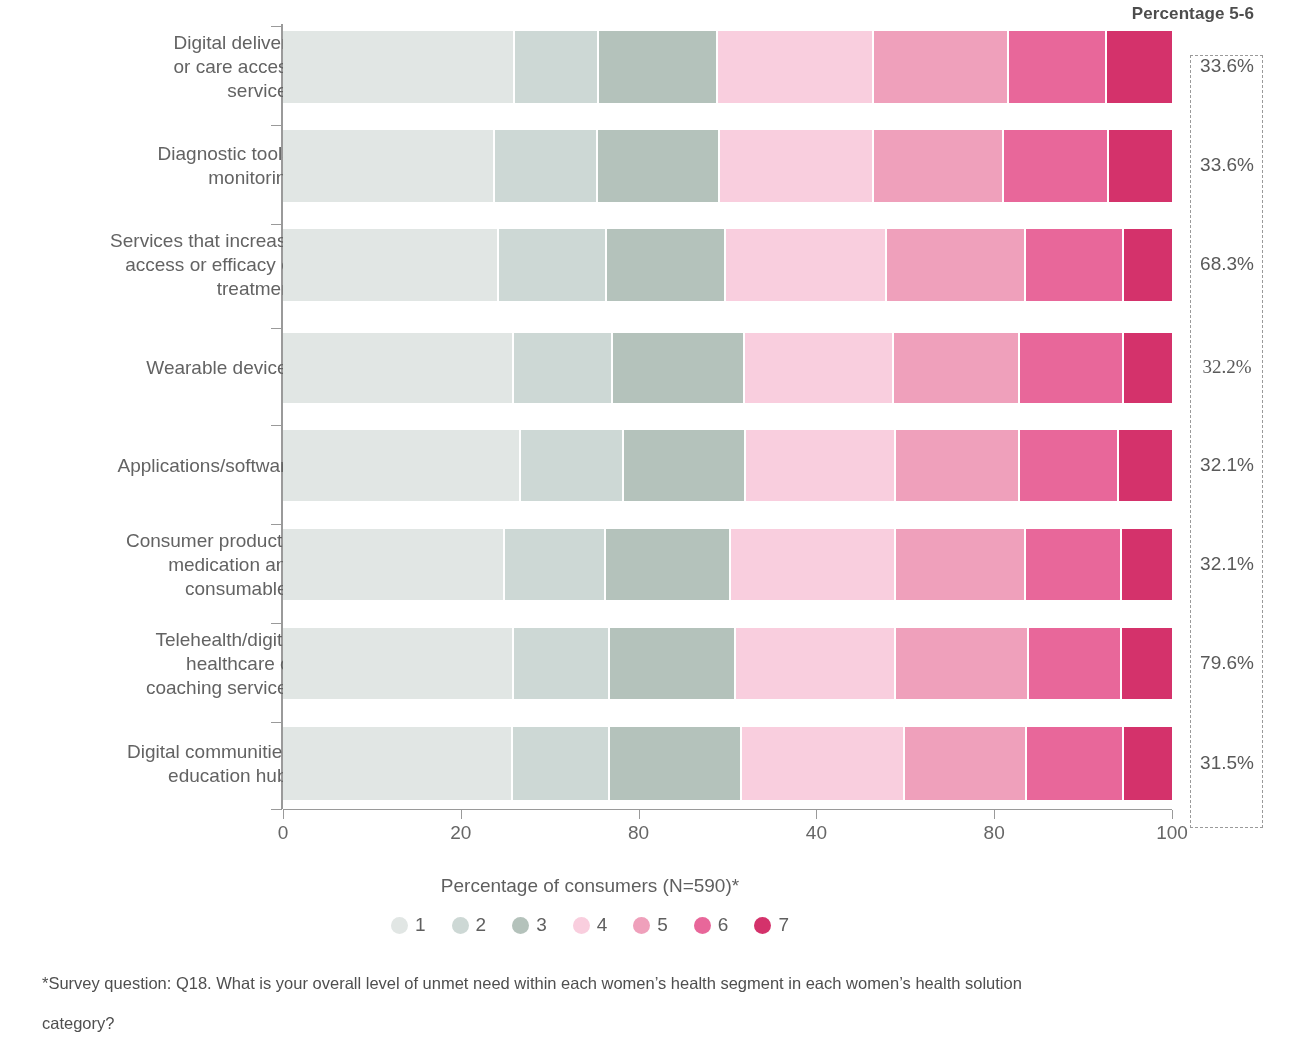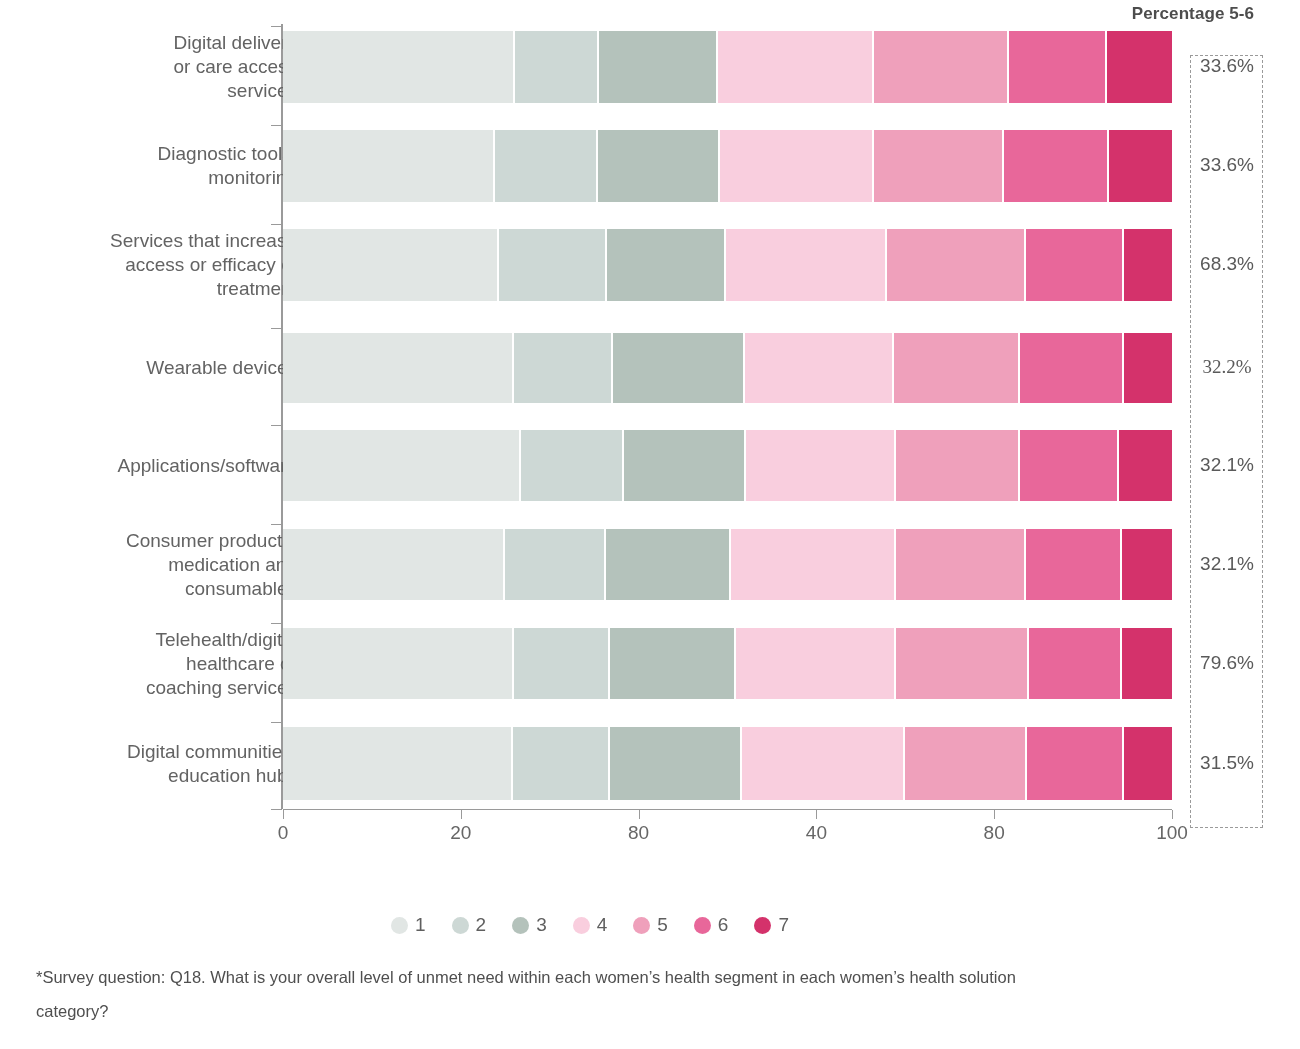--- a/index.html
+++ b/index.html
@@ -171,21 +171,21 @@
   
   #footnotes {
     position: absolute;
     left: 26px;
     top: 955px;
     width: 1220px;
     font-size: 16.5px;
     line-height: 24px;
     color: #4f4f4f;
   }
-  #footnotes div { margin: 10px; }
+  #footnotes div { margin: 16px; }
 </style>
 </head>
 <body>
 
 <div id="pct-header">Percentage 5-6</div>
 
 <div id="chart">
 
   <div id="y-axis"></div>
   <div id="x-axis"></div>
@@ -329,20 +329,21 @@
       <div class="pct-val" style="top: 31px;">33.6%</div>
       <div class="pct-val" style="top: 130px;">33.6%</div>
       <div class="pct-val" style="top: 229px;">68.3%</div>
       <div class="pct-val" style="top: 332px; font-family: Liberation Serif, serif;">32.2%</div>
       <div class="pct-val" style="top: 429.5px;">32.1%</div>
       <div class="pct-val" style="top: 528.5px;">32.1%</div>
       <div class="pct-val" style="top: 627.5px;">79.6%</div>
       <div class="pct-val" style="top: 727.5px;">31.5%</div>
     </div>
 
+  <div id="x-title">Percentage of consumers (N=590)*</div>
 
   <div id="legend">
       <div class="legend-item">
         <span class="legend-dot" style="background: rgb(225, 230, 228);"></span>
         <span class="legend-text">1</span>
       </div>
       <div class="legend-item">
         <span class="legend-dot" style="background: rgb(205, 216, 213);"></span>
         <span class="legend-text">2</span>
       </div>

